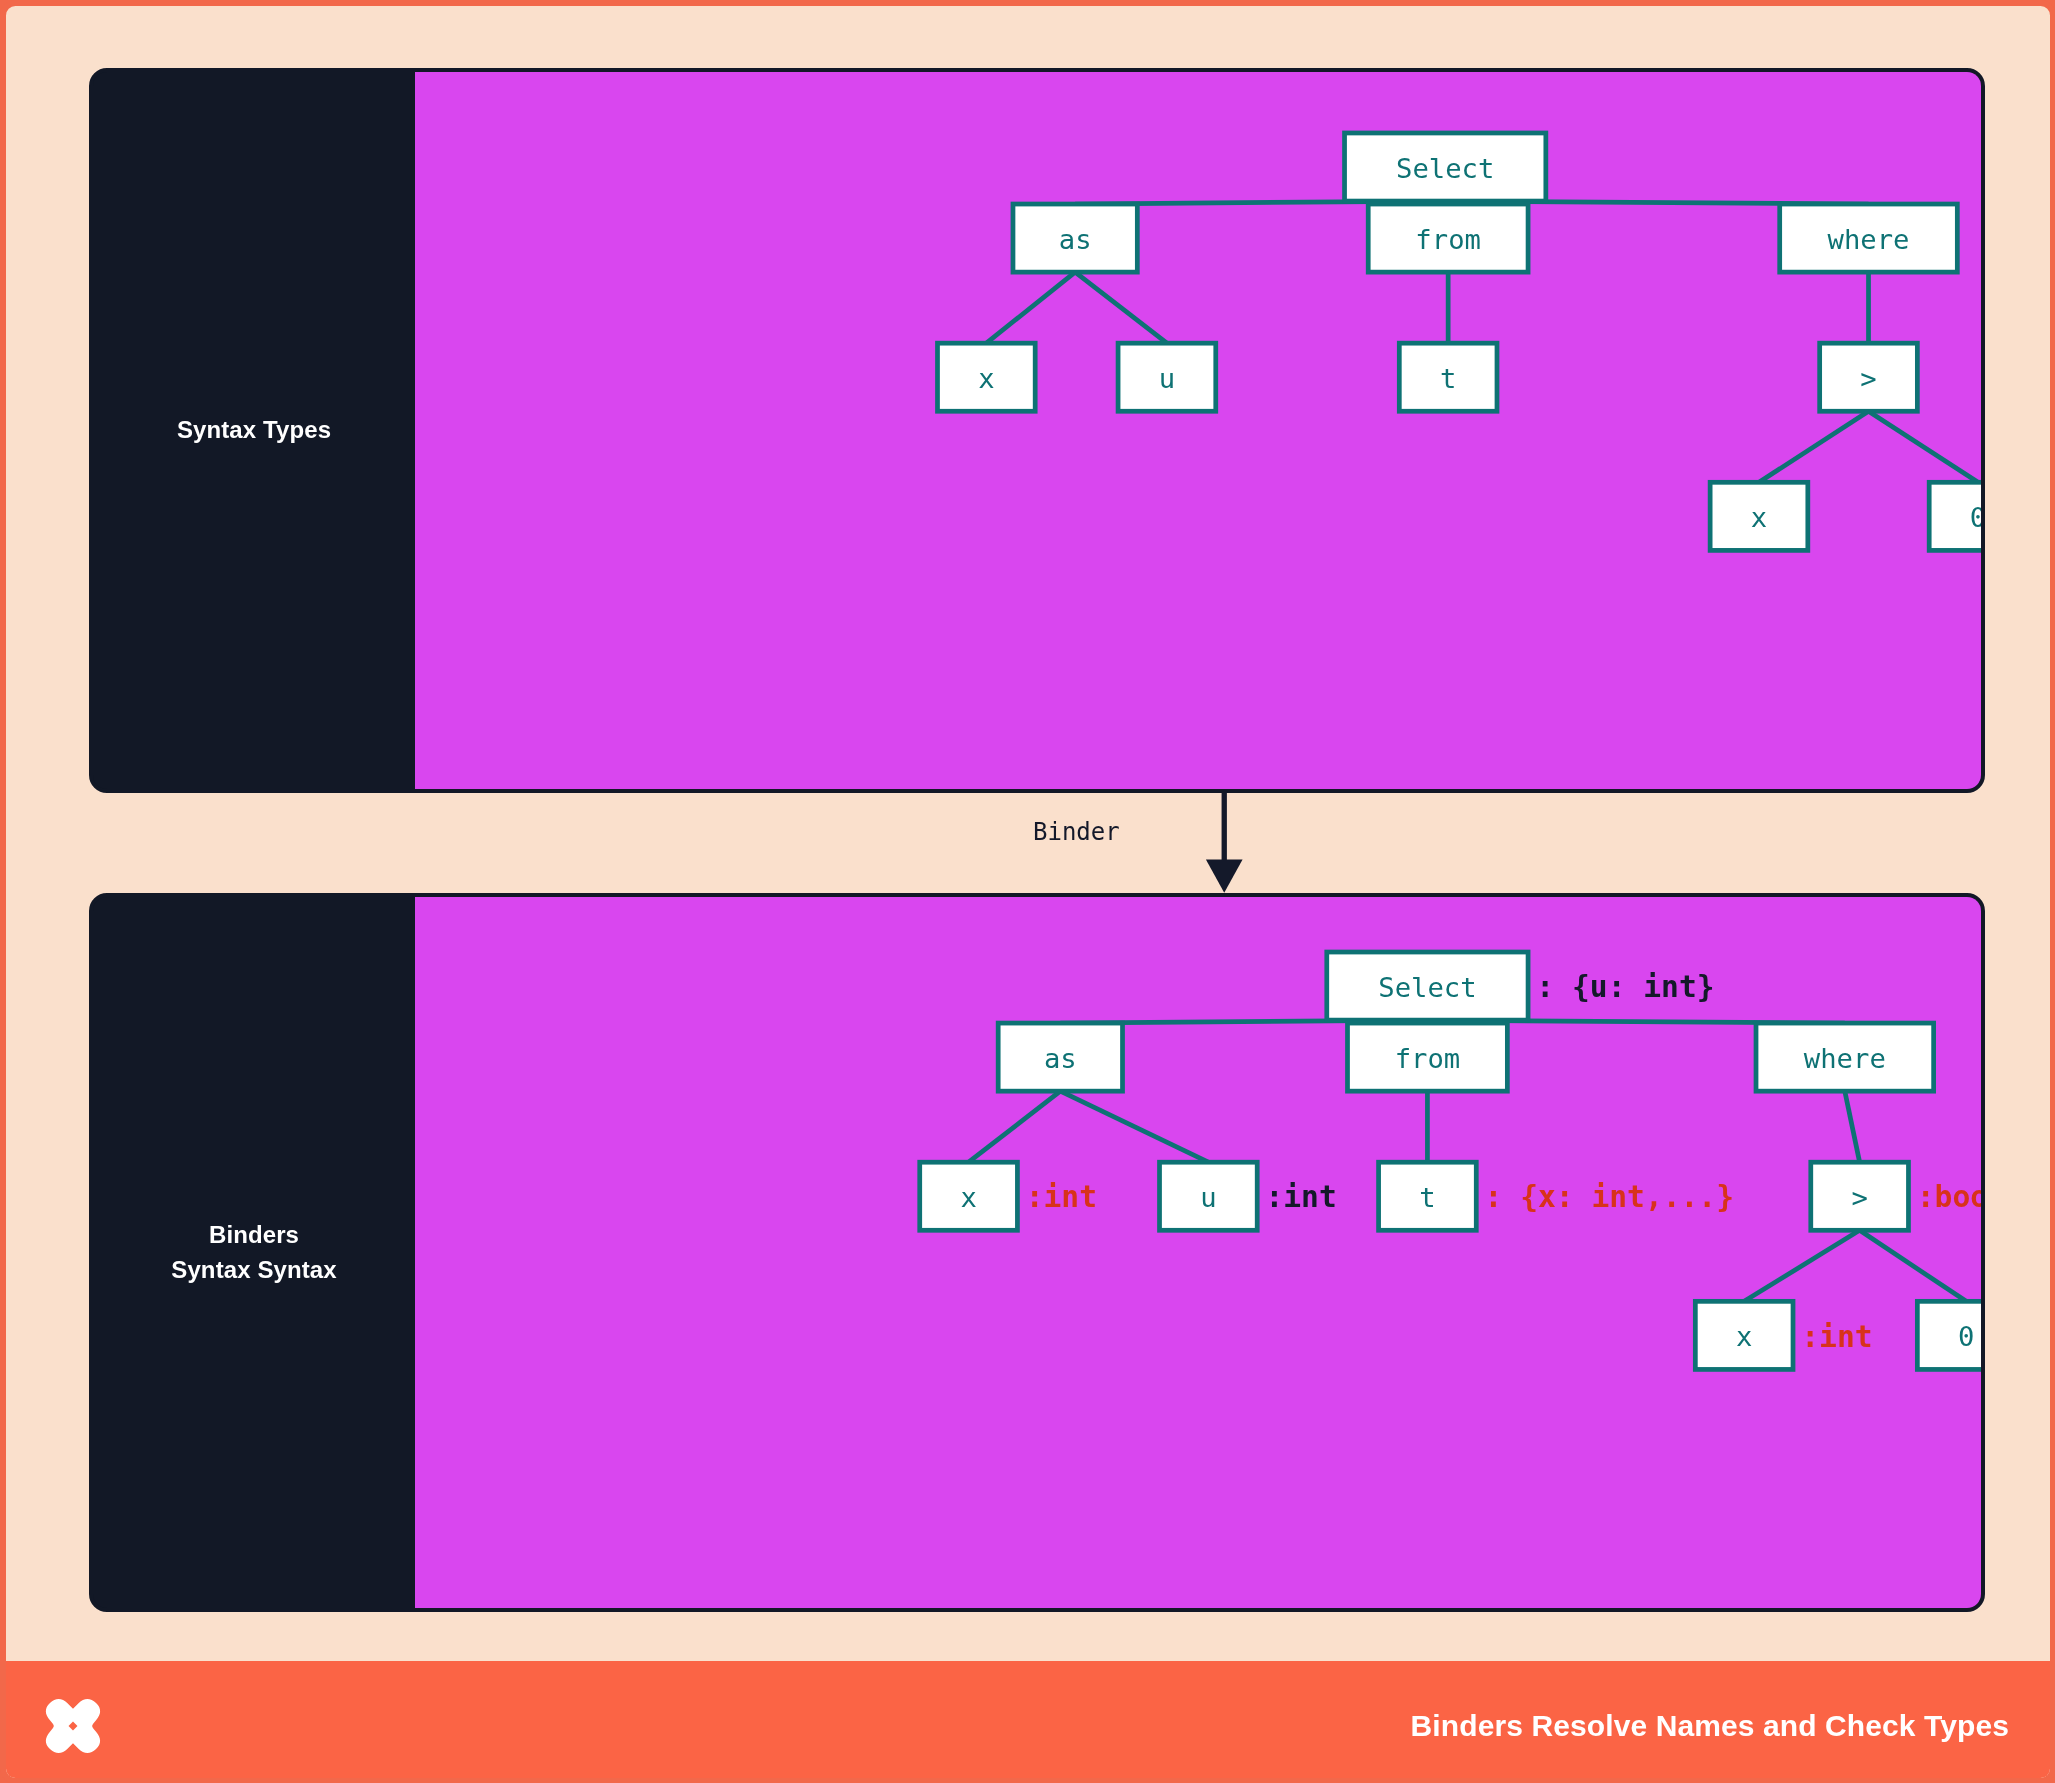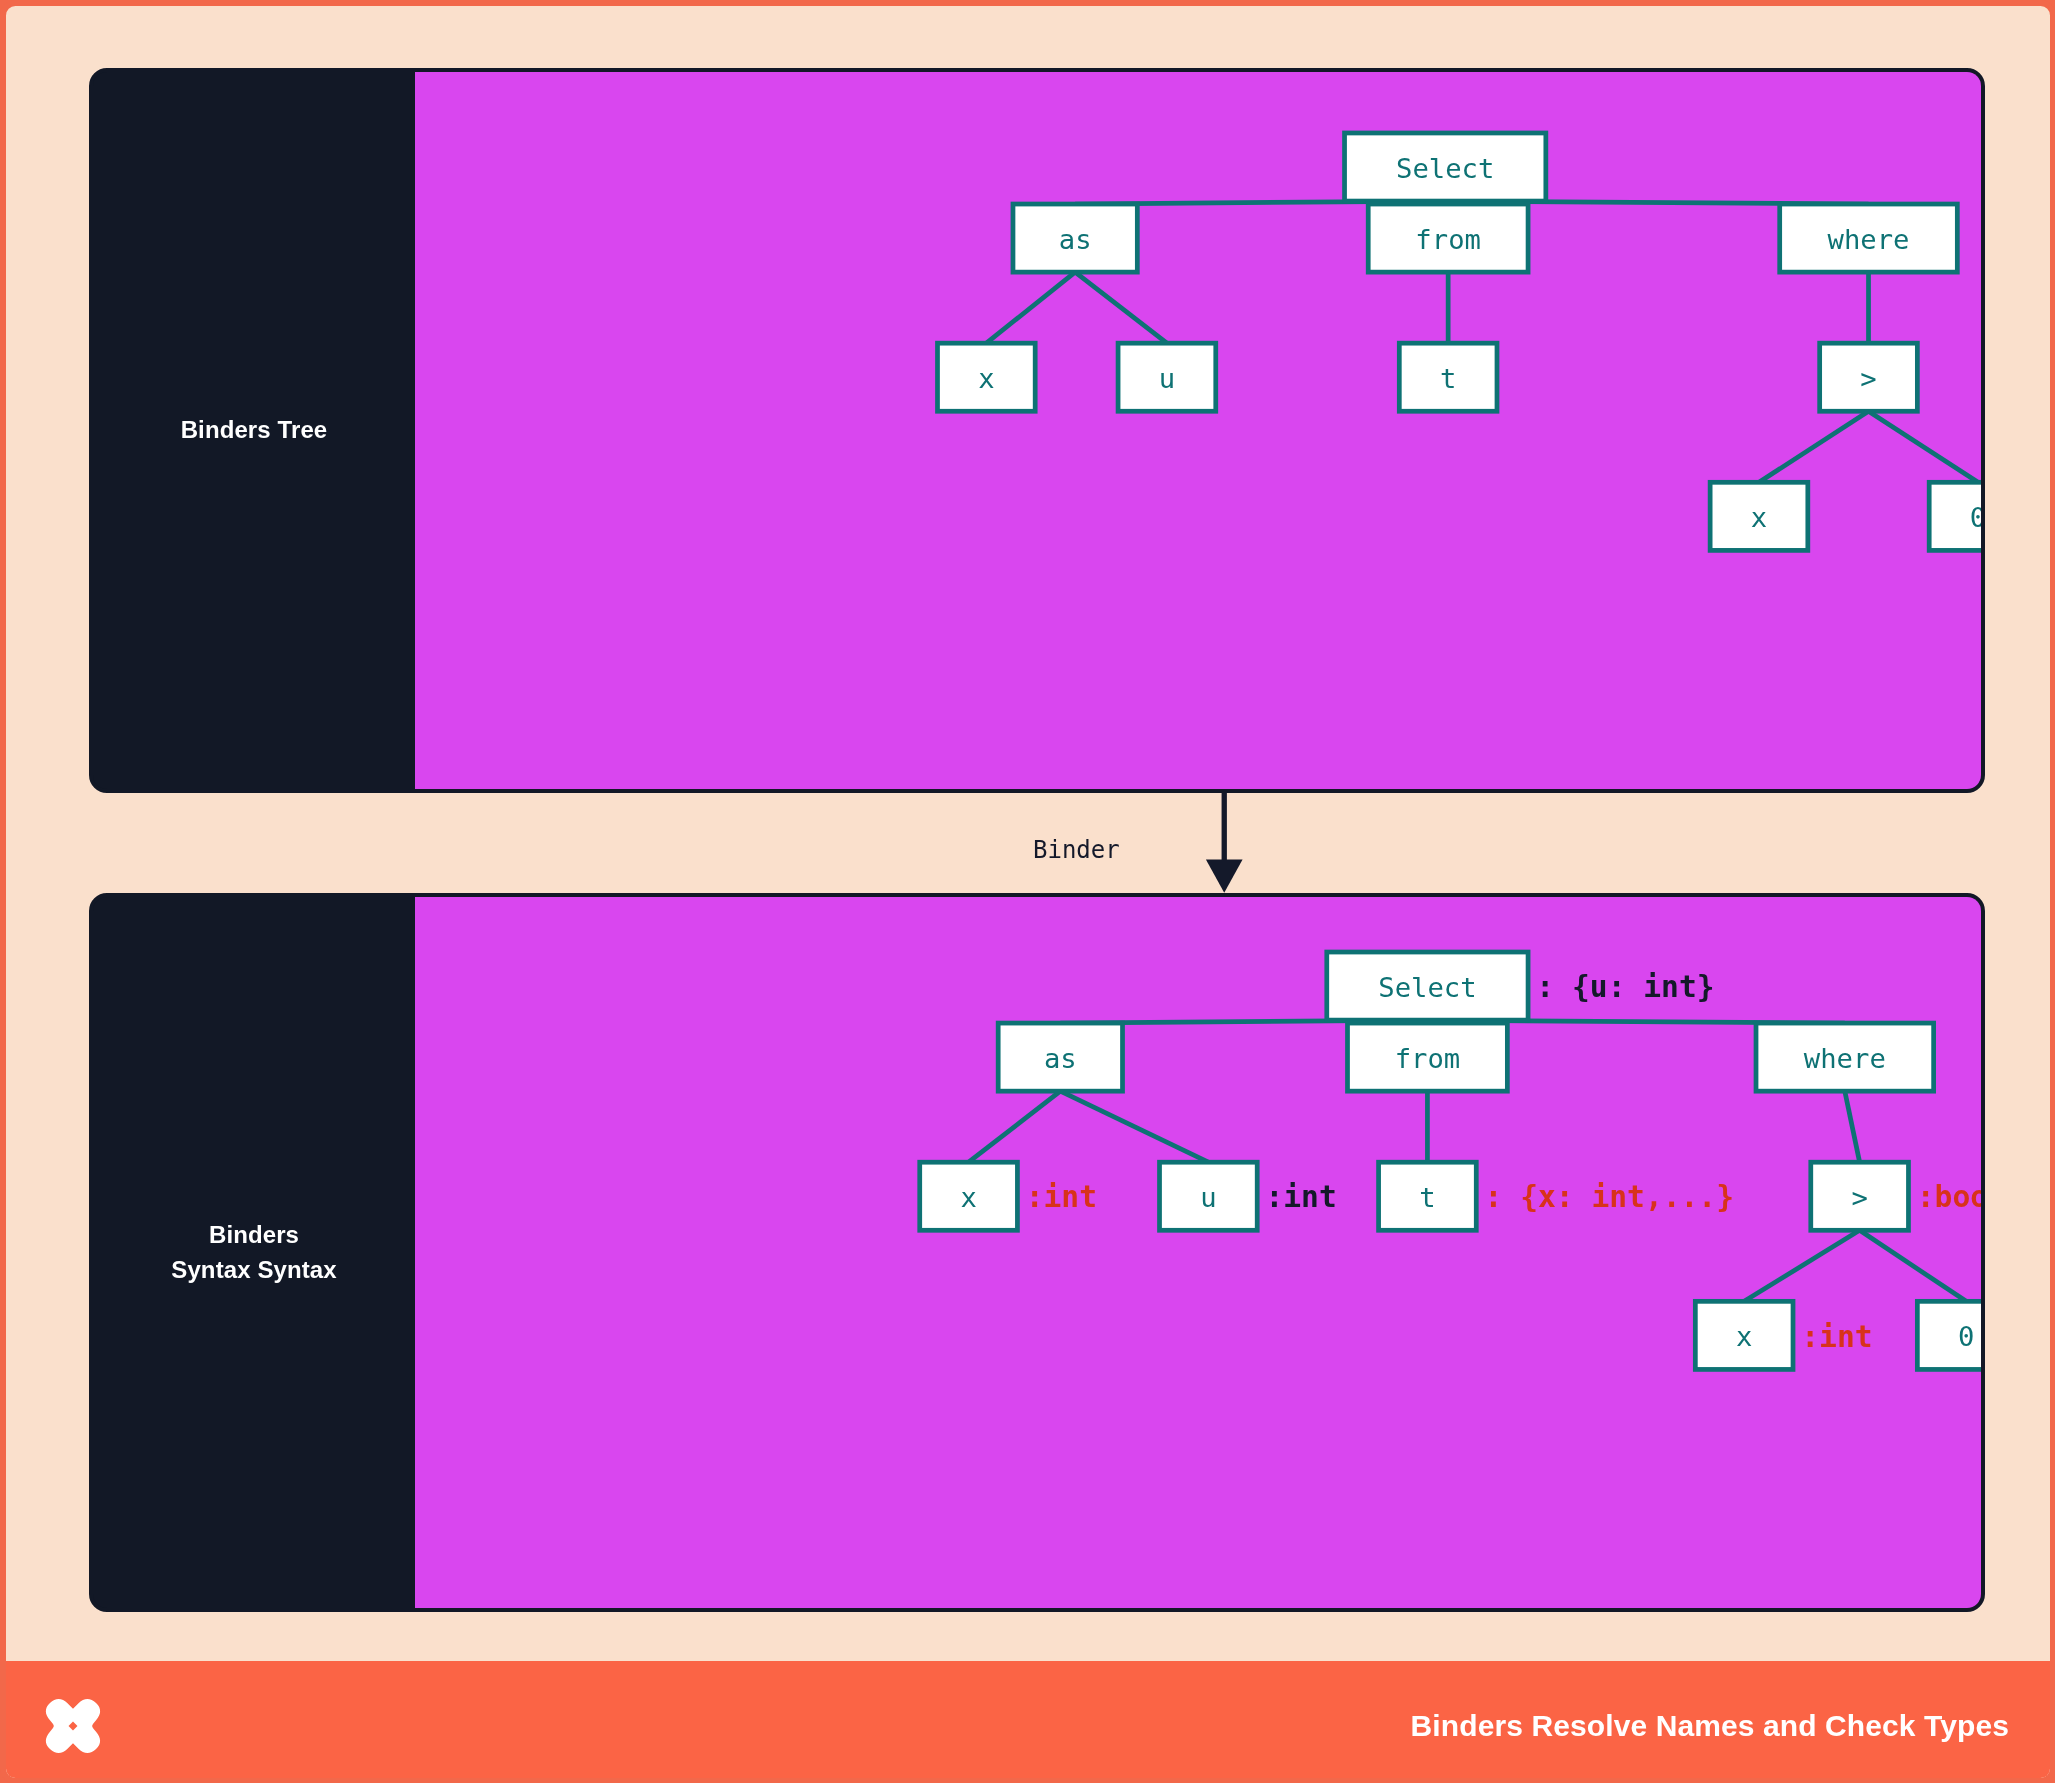--- a/index.html
+++ b/index.html
@@ -62,21 +62,20 @@
   }
   #binder-zone svg{display:block;width:100%;height:100%;}
   #binder-label{
     position:absolute;
     left:1027px; top:812px;
     font-family:"DejaVu Sans Mono", monospace;
     font-size:24px;
     color:#14192A;
     white-space:nowrap;
     user-select:none;
-    margin-top:18px;
   }
 
   
   #footer{
     position:absolute;
     left:0; right:0; bottom:0;
     height:117px;
     background:#FB6445;
     display:flex;
     align-items:center;
@@ -112,21 +111,21 @@
   .ann-dark{ fill:#14192A; }
   .nodebox{ fill:#ffffff; stroke:#0E7274; stroke-width:8; }
   .edge{ stroke:#0E7274; stroke-width:8; fill:none; }
 </style>
 </head>
 <body>
 
 <div id="root">
 
   <div class="panel" id="panel-top">
-    <div class="panel-label">Binders Tree</div>
+    <div class="panel-label">Syntax Types</div>
     <div class="panel-canvas">
       <svg id="svg-top" viewBox="0 0 2645 1190" preserveAspectRatio="xMidYMid meet">
           <line x1="1740" y1="207.5" x2="1115" y2="212.5" class="edge"></line>
           <line x1="1740" y1="207.5" x2="1745" y2="212.5" class="edge"></line>
           <line x1="1740" y1="207.5" x2="2455" y2="212.5" class="edge"></line>
           <line x1="1115" y1="327.5" x2="965" y2="447.5" class="edge"></line>
           <line x1="1115" y1="327.5" x2="1270" y2="447.5" class="edge"></line>
           <line x1="1745" y1="327.5" x2="1745" y2="447.5" class="edge"></line>
           <line x1="2455" y1="327.5" x2="2455" y2="447.5" class="edge"></line>
           <line x1="2455" y1="562.5" x2="2270" y2="682.5" class="edge"></line>

